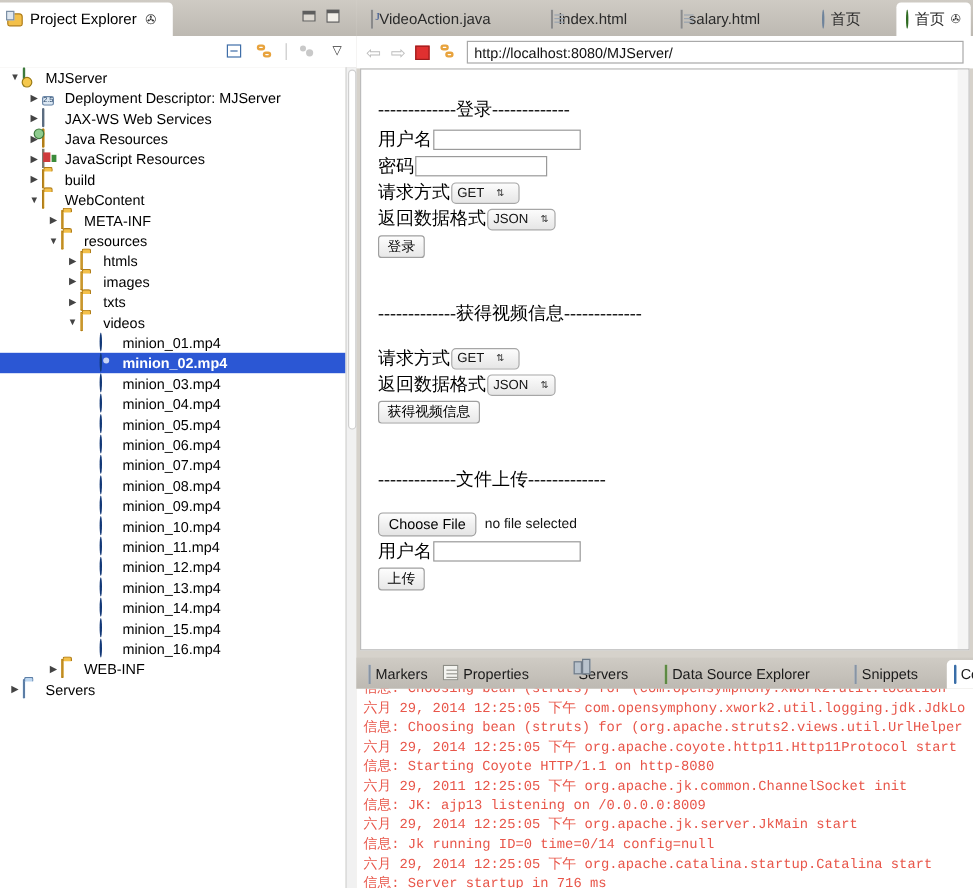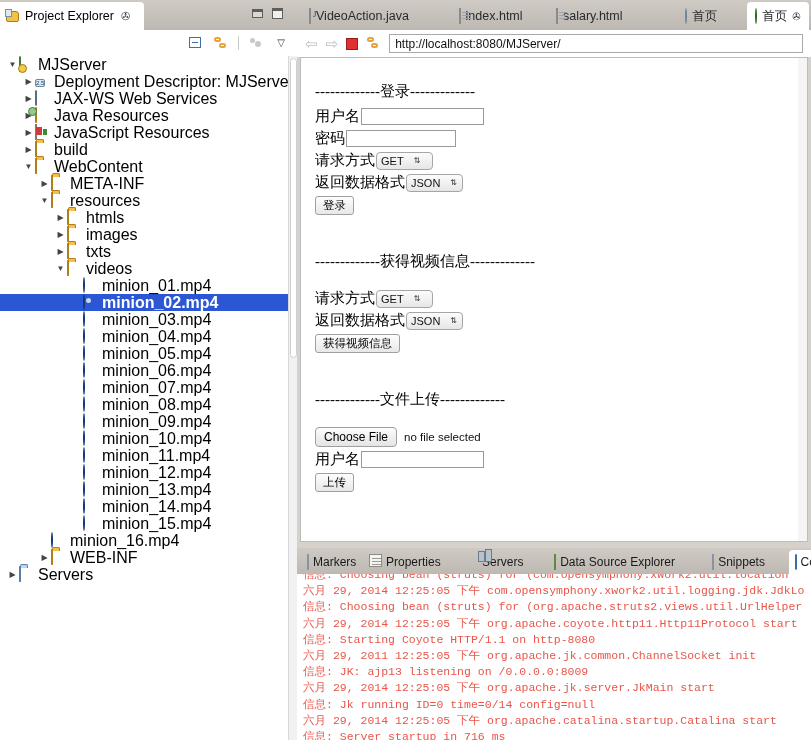--- a/index.html
+++ b/index.html
@@ -35,21 +35,21 @@
 
   .pe-tree { position: absolute; left: 0; top: 56px; width: 288px; height: 684px;
       background: #ffffff; overflow: hidden; }
   .tnode { height: 17px; display: flex; align-items: center; white-space: nowrap;
       font-size: 12px; color: #000; padding-left: 0; }
   .tnode.sel { background: #2b57d4; color: #ffffff; width: 348px; }
   .tnode.sel .tlabel { color: #ffffff; font-weight: bold; }
   .arrow { width: 13px; display: inline-block; text-align: center; font-size: 8px; color: #444; flex: 0 0 13px; }
   .arrow.none { color: transparent; }
   .ticon { width: 17px; height: 15px; flex: 0 0 17px; position: relative; margin-right: 2px; }
-  .tlabel { font-size: 16px; }
+  .tlabel { font-size: 12px; }
 
   
   .ic-folder { width: 15px; height: 12px; background: #f3c04a; border: 1px solid #b07d19;
       border-radius: 1px 3px 2px 2px; margin-top: 2px; position: relative; }
   .ic-folder:before { content:""; position:absolute; left:0; top:-3px; width:6px; height:3px;
       background:#f3c04a; border:1px solid #b07d19; border-bottom:none; border-radius:2px 2px 0 0;}
   .ic-folder.blue { background: #bcd6f0; border-color: #5c7ea6; }
   .ic-folder.blue:before { background: #bcd6f0; border-color: #5c7ea6; }
   .ic-proj { width: 14px; height: 13px; margin-top: 1px; background: linear-gradient(135deg,#9fd0a0,#5fa45f);
       border: 1px solid #3d7a3d; border-radius: 2px; position: relative; }
@@ -330,21 +330,21 @@
         <div class="tnode" style="padding-left: 70px;">
           <span class="arrow none">·</span>
           <span class="ticon"><span class="ic-mp4"></span></span>
           <span class="tlabel">minion_14.mp4</span>
         </div>
         <div class="tnode" style="padding-left: 70px;">
           <span class="arrow none">·</span>
           <span class="ticon"><span class="ic-mp4"></span></span>
           <span class="tlabel">minion_15.mp4</span>
         </div>
-        <div class="tnode" style="padding-left: 38px;">
+        <div class="tnode" style="padding-left: 70px;">
           <span class="arrow none">·</span>
           <span class="ticon"><span class="ic-mp4"></span></span>
           <span class="tlabel">minion_16.mp4</span>
         </div>
         <div class="tnode" style="padding-left: 38px;">
           <span class="arrow">▶</span>
           <span class="ticon"><span class="ic-folder"></span></span>
           <span class="tlabel">WEB-INF</span>
         </div>
         <div class="tnode" style="padding-left: 6px;">
@@ -363,21 +363,21 @@
 
     <div class="ed-tabbar" id="edtabs">
         <div class="ed-tab" style="left: 4px;">
           <span style="position:relative;display:inline-block;"><span class="ic-javafile"></span></span>
           <span>VideoAction.java</span>
         </div>
         <div class="ed-tab" style="left: 153.6px;">
           <span style="position:relative;display:inline-block;"><span class="ic-htmlfile"></span></span>
           <span>index.html</span>
         </div>
-        <div class="ed-tab" style="left: 251px;">
+        <div class="ed-tab" style="left: 262px;">
           <span style="position:relative;display:inline-block;"><span class="ic-htmlfile"></span></span>
           <span>salary.html</span>
         </div>
         <div class="ed-tab" style="left: 380.2px;">
           <span style="position:relative;display:inline-block;"><span class="ic-globe"></span></span>
           <span>首页</span>
         </div>
         <div class="ed-tab active" style="left: 450.2px;">
           <span style="position:relative;display:inline-block;"><span class="ic-globe act"></span></span>
           <span>首页</span>

